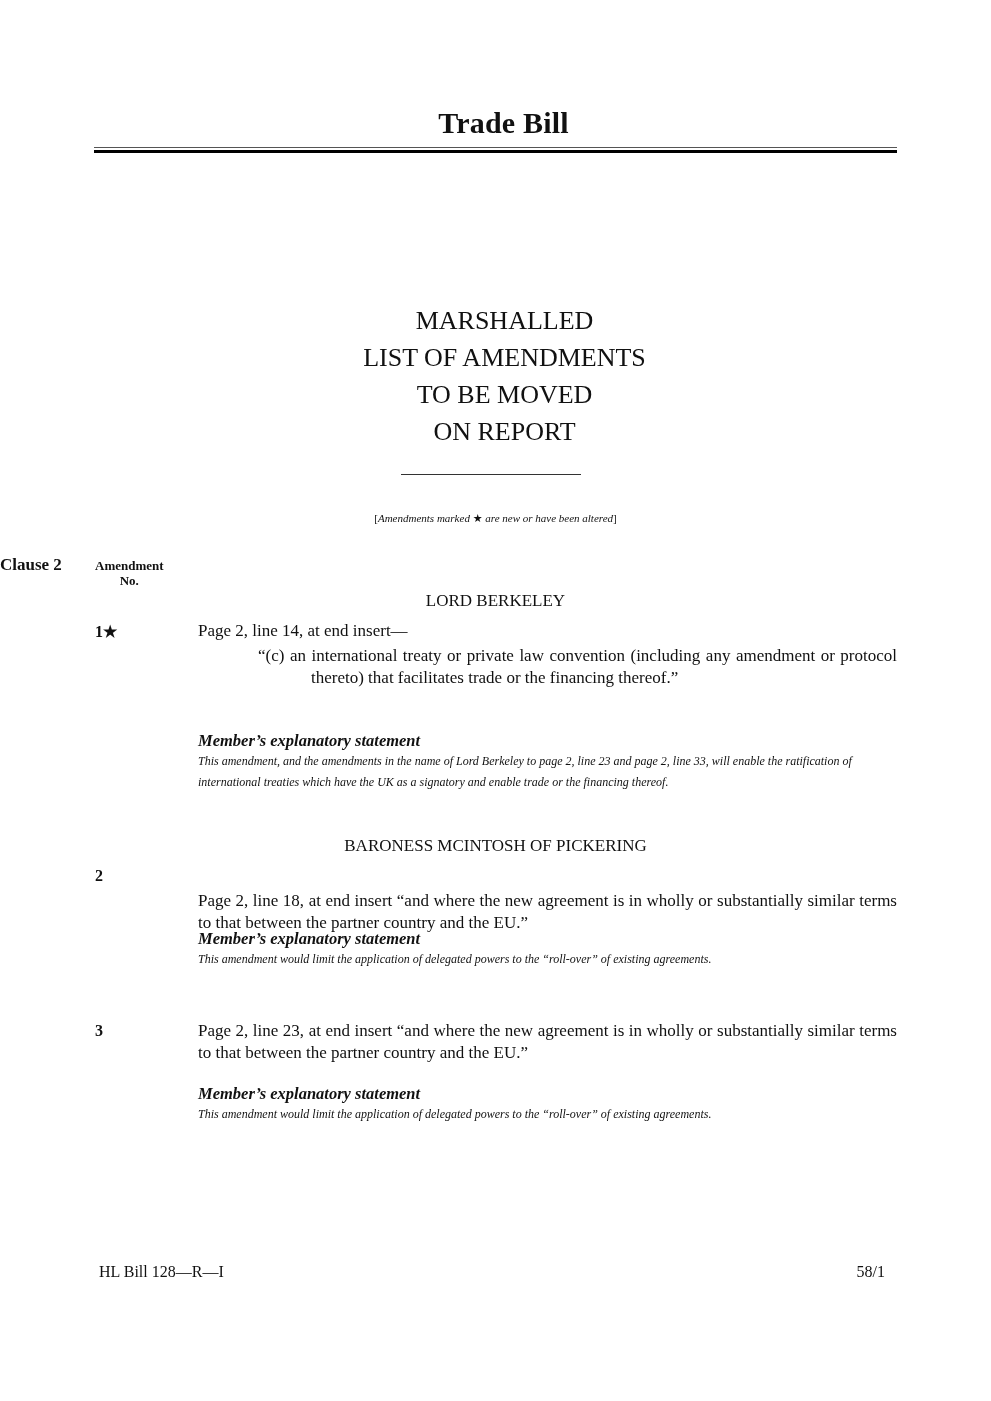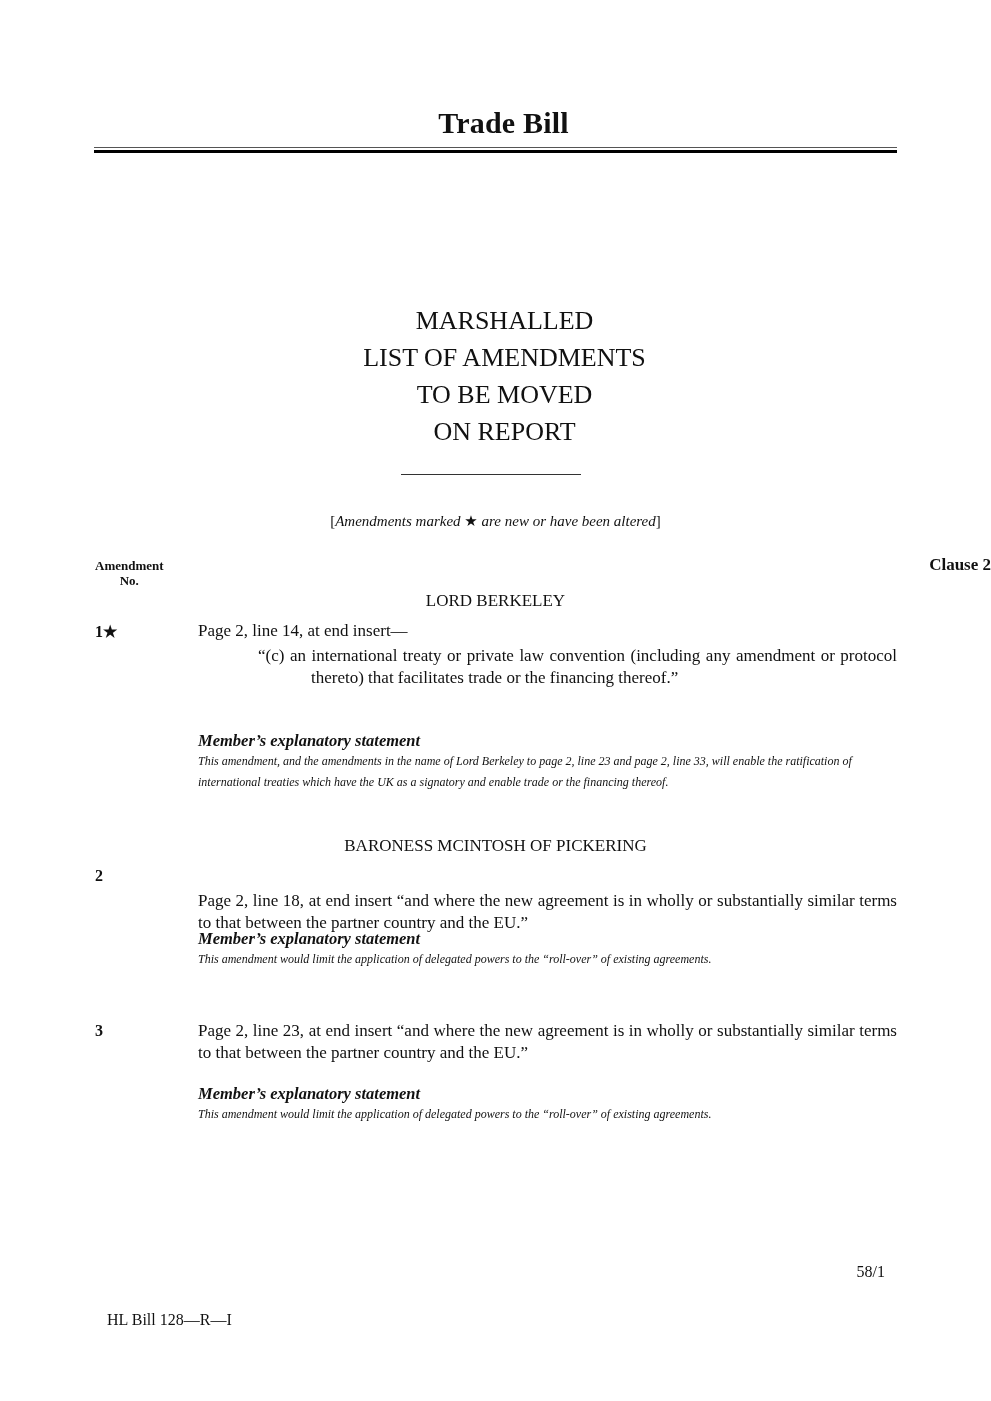--- a/index.html
+++ b/index.html
@@ -11,32 +11,32 @@
   .title {
     left: 0; width: 991px; top: 106px; text-align: center;
     font-size: 30px; font-weight: bold; letter-spacing: 0.2px; padding-left: 8px;
   }
   .rule-thin { left: 94px; width: 803px; top: 147px; height: 1px; background: #555; }
   .rule-thick { left: 94px; width: 803px; top: 150px; height: 3px; background: #000; }
   .heading-line {
     left: 0; width: 991px; text-align: center; font-size: 26px; color: #111; margin-left: 9px;
   }
   .short-rule { left: 401px; width: 180px; top: 474px; height: 1px; background: #333; }
-  .note { left: 0; width: 991px; top: 512px; text-align: center; font-size: 15px; }
+  .note { left: 0; width: 991px; top: 512px; text-align: center; font-size: 11px; }
   .note i { font-style: italic; }
   .amend-label { left: 95px; top: 558px; font-size: 13px; font-weight: bold; line-height: 15px; text-align: center; }
-  .clause { left: 0; width: 991px; top: 555px; text-align: right; font-size: 17px; font-weight: bold; }
+  .clause { left: 0; width: 991px; top: 555px; text-align: left; font-size: 17px; font-weight: bold; }
   .sponsor { left: 0; width: 991px; text-align: center; font-size: 17px; }
   .num { left: 95px; font-size: 16px; font-weight: bold; }
   .body-text { left: 198px; width: 699px; font-size: 17px; line-height: 22px; text-align: justify; }
   .quote-block { left: 258px; width: 639px; font-size: 17px; line-height: 22px; text-align: justify; }
   .quote-block .hang { display: block; padding-left: 53px; text-indent: -53px; }
   .exp-head { left: 198px; font-size: 16.5px; font-weight: bold; font-style: italic; }
   .exp-text { left: 198px; width: 700px; font-size: 12px; line-height: 21px; font-style: italic; }
-  .footer-left { left: 107px; top: 1263px; font-size: 16px; margin-top: 48px; }
+  .footer-left { left: 99px; top: 1263px; font-size: 16px; }
   .footer-right { right: 106px; top: 1263px; font-size: 16px; }
   .just-last { text-align-last: left; }
 </style>
 </head>
 <body>
 
 <div class="abs title">Trade Bill</div>
 <div class="abs rule-thin"></div>
 <div class="abs rule-thick"></div>
 

